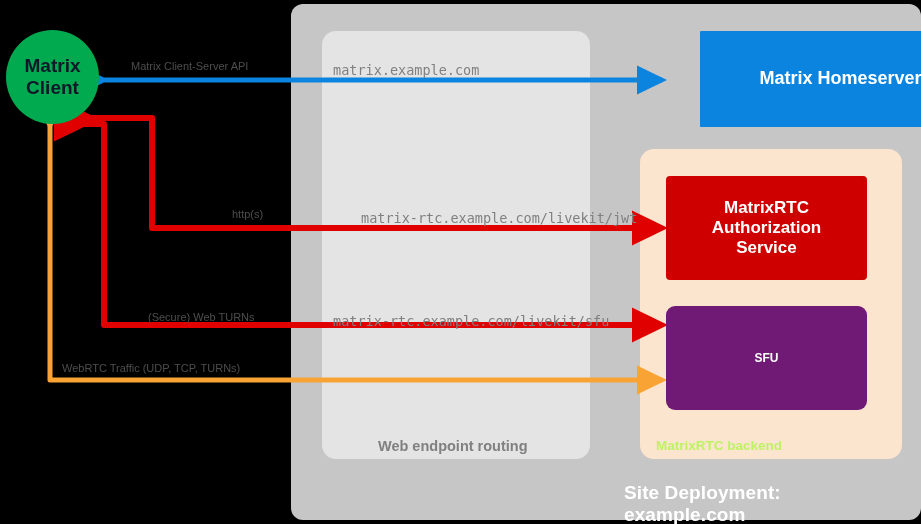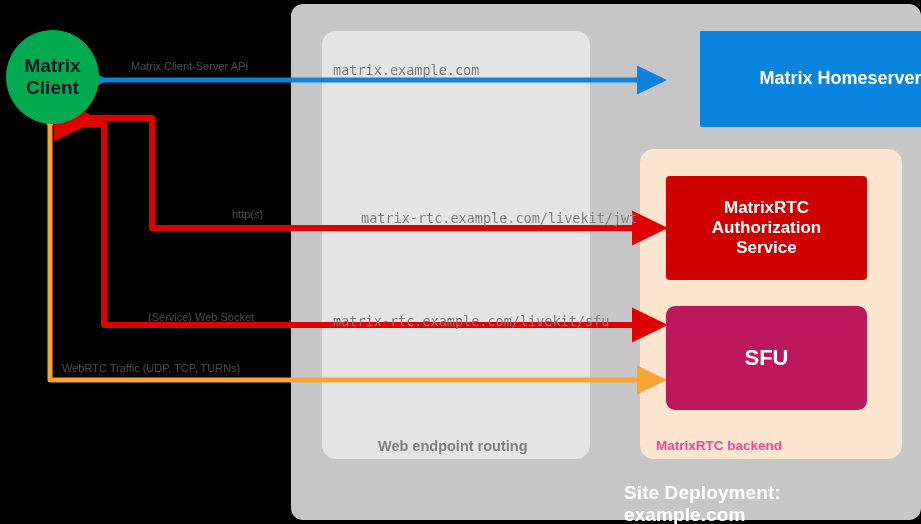--- a/index.html
+++ b/index.html
@@ -12,28 +12,28 @@
   .site-title{position:absolute;right:18px;bottom:10px;color:#fff;
               font-size:19px;font-weight:bold;letter-spacing:.1px;}
 
   .web-box{position:absolute;left:322px;top:31px;width:268px;height:428px;
            background:#e4e4e4;border-radius:14px;}
   .web-title{position:absolute;left:16px;bottom:14px;color:#808080;
              font-size:14.5px;font-weight:bold;}
 
   .rtc-box{position:absolute;left:640px;top:149px;width:262px;height:310px;
            background:#fce5cf;border-radius:14px;}
-  .rtc-title{position:absolute;left:16px;bottom:12px;color:#ec4899;
+  .rtc-title{position:absolute;left:16px;bottom:12px;color:#bef264;
              font-size:13.5px;font-weight:bold;}
 
   .node{position:absolute;display:flex;align-items:center;justify-content:center;
         text-align:center;color:#fff;font-weight:bold;line-height:1.18;}
   .hs{left:700px;top:31px;width:201px;height:96px;background:#0b84e0;border-radius:1px;font-size:18px;padding-left:40px;}
   .auth{left:666px;top:176px;width:201px;height:104px;background:#ce0000;border-radius:4px;font-size:17px;}
-  .sfu{left:666px;top:306px;width:201px;height:104px;background:#be185d;border-radius:9px;font-size:22px;}
+  .sfu{left:666px;top:306px;width:201px;height:104px;background:#701a75;border-radius:9px;font-size:12px;}
 
   .client-circle{position:absolute;left:6px;top:30px;width:93px;height:94px;
                  border-radius:50%;background:#01a94f;color:#0f172a;font-weight:bold;
                  font-size:19px;line-height:1.15;display:flex;align-items:center;
                  justify-content:center;text-align:center;}
 
   .url{position:absolute;color:#808080;font-size:13.5px;
        font-family:"DejaVu Sans Mono","Liberation Mono",monospace;white-space:nowrap;}
   .url-a{left:333px;top:62px;}
   .url-b{left:333px;top:210px;margin-left:28px;}
@@ -108,20 +108,20 @@
   <div class="node sfu">
     <span>SFU</span>
   </div>
 
   <div class="url url-a">matrix.example.com</div>
   <div class="url url-b">matrix-rtc.example.com/livekit/jwt</div>
   <div class="url url-c">matrix-rtc.example.com/livekit/sfu</div>
 
   <div class="flabel f-api">Matrix Client-Server API</div>
   <div class="flabel f-http">http(s)</div>
-  <div class="flabel f-ws">(Service) Web Socket</div>
+  <div class="flabel f-ws">(Secure) Web TURNs</div>
   <div class="flabel f-rtc">WebRTC Traffic (UDP, TCP, TURNs)</div>
 
   <div class="web-title" style="left:338px;top:438px;margin-left:40px;">Web endpoint routing</div>
   <div class="rtc-title" style="left:656px;top:438px;">MatrixRTC backend</div>
   <div class="site-title" style="left:624px;top:482px;">Site Deployment: example.com</div>
 
 </div>
 
 </body></html>

